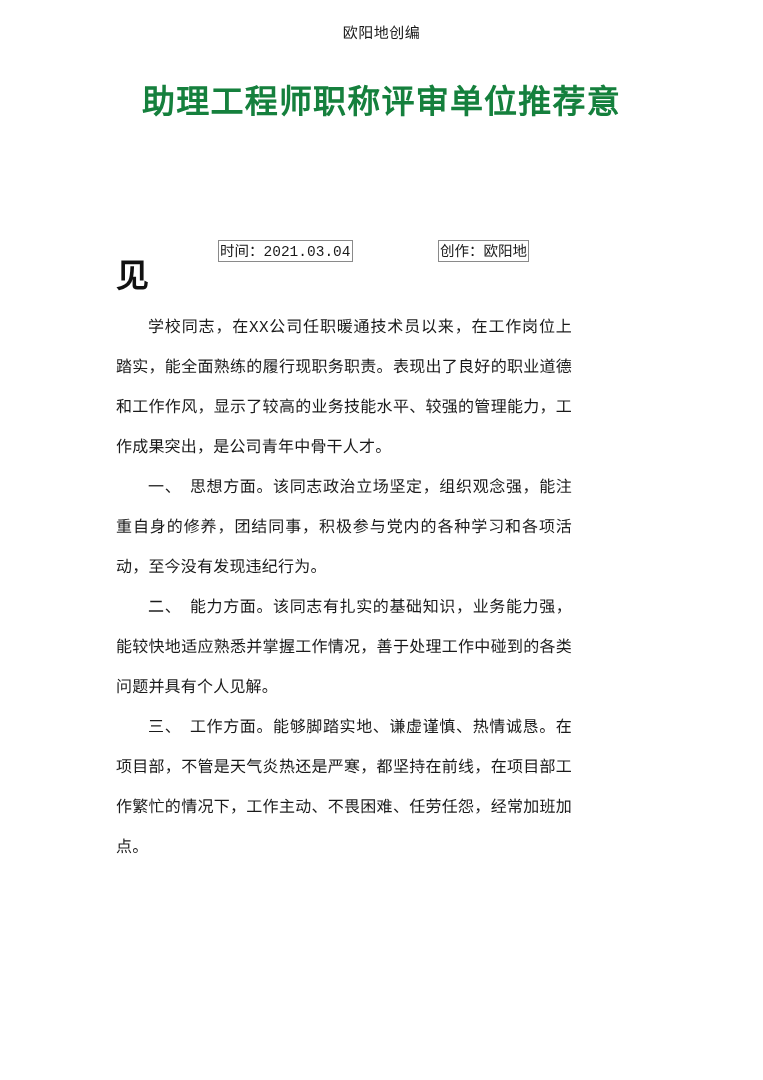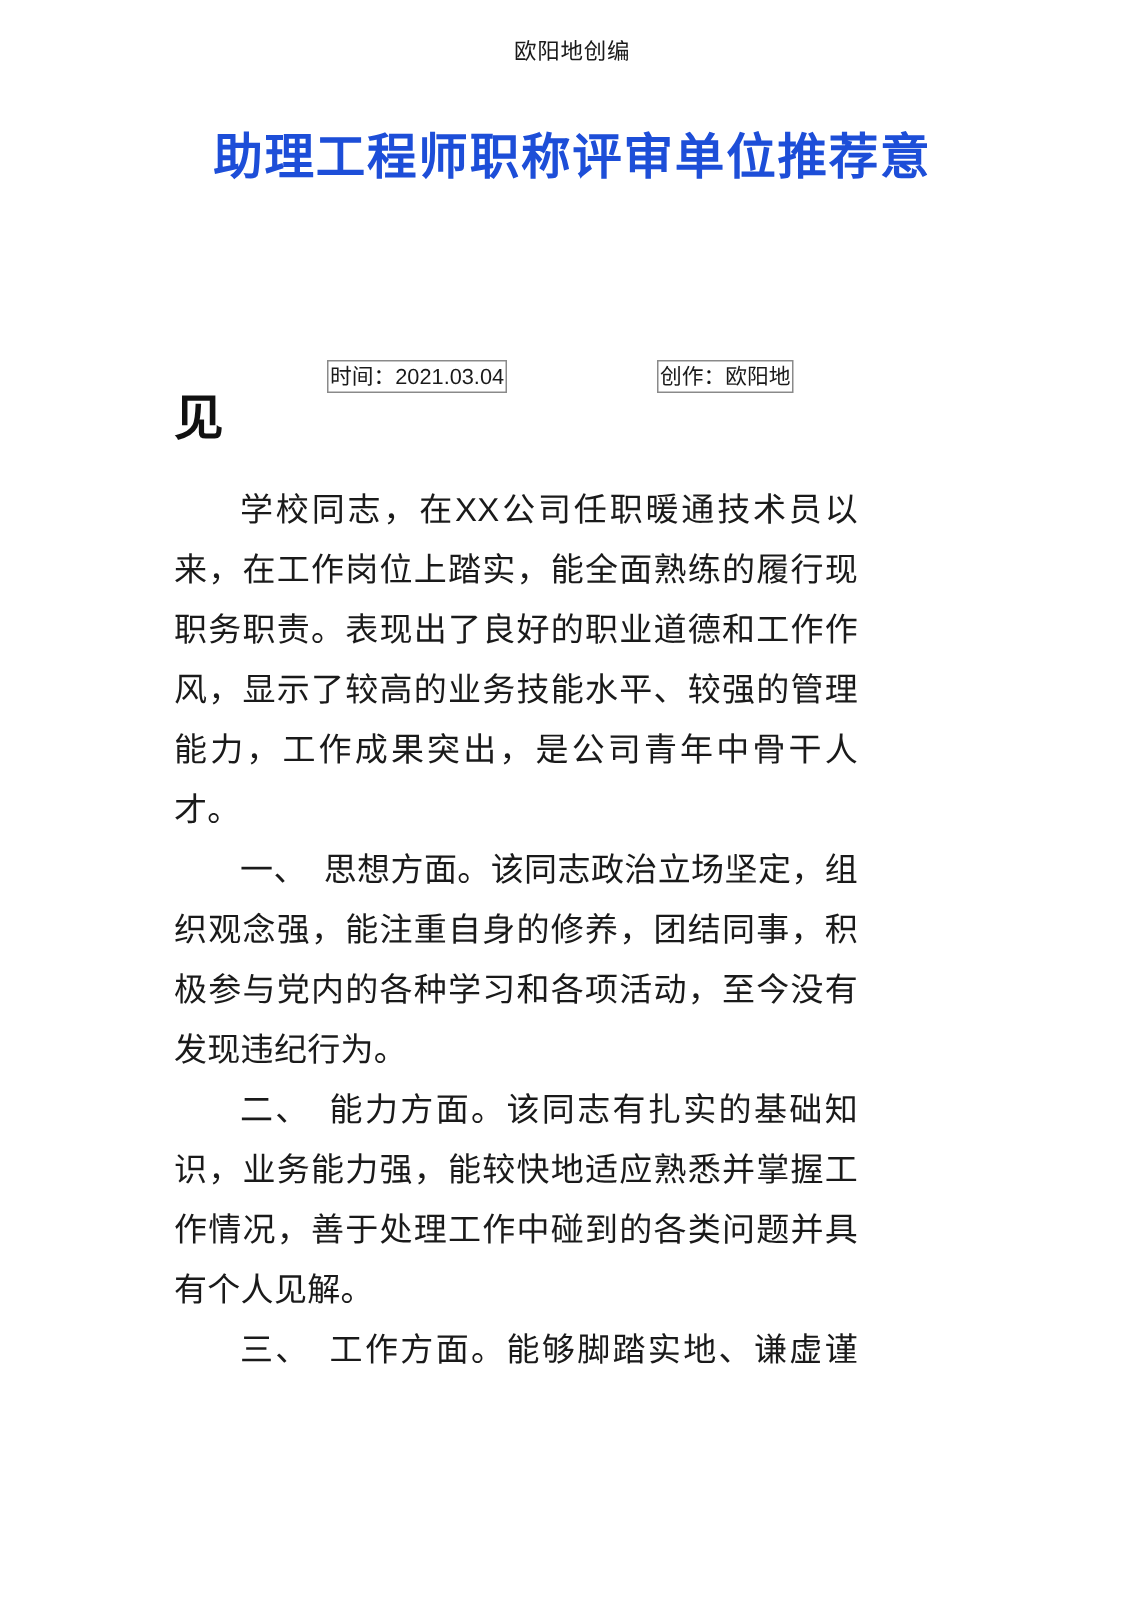--- a/index.html
+++ b/index.html
@@ -16,20 +16,21 @@
   }
 
   .page {
     position: relative;
     width: 763px;
     height: 912px;
     margin: 0 auto;
     background: #ffffff;
     overflow: hidden;
     box-sizing: border-box;
+    font-family: Liberation Mono, monospace;
   }
 
   
   .doc-header {
     position: absolute;
     top: 26px;
     left: 0;
     width: 763px;
     text-align: center;
     font-size: 15px;
@@ -42,21 +43,21 @@
   .doc-title {
     position: absolute;
     top: 84px;
     left: 0;
     width: 763px;
     text-align: center;
     font-size: 33px;
     font-weight: bold;
     line-height: 1.25;
     letter-spacing: 1.2px;
-    color: #1d4ed8;
+    color: #15803d;
     white-space: nowrap;
   }
 
   
   .doc-title-overflow {
     position: absolute;
     top: 258px;
     left: 116px;
     font-size: 33px;
     font-weight: bold;
@@ -92,24 +93,24 @@
     left: 218px;
   }
 
   .meta-box--author {
     left: 438px;
   }
 
   
   .doc-body {
     position: absolute;
-    top: 320px;
+    top: 308px;
     left: 116px;
     width: 456px;
-    font-size: 22px;
+    font-size: 16px;
     line-height: 40px;
     text-align: justify;
     text-justify: inter-ideograph;
     color: #1a1a1a;
     letter-spacing: 0.2px;
   }
 
   .doc-body p {
     margin: 0;
     text-indent: 2em;

